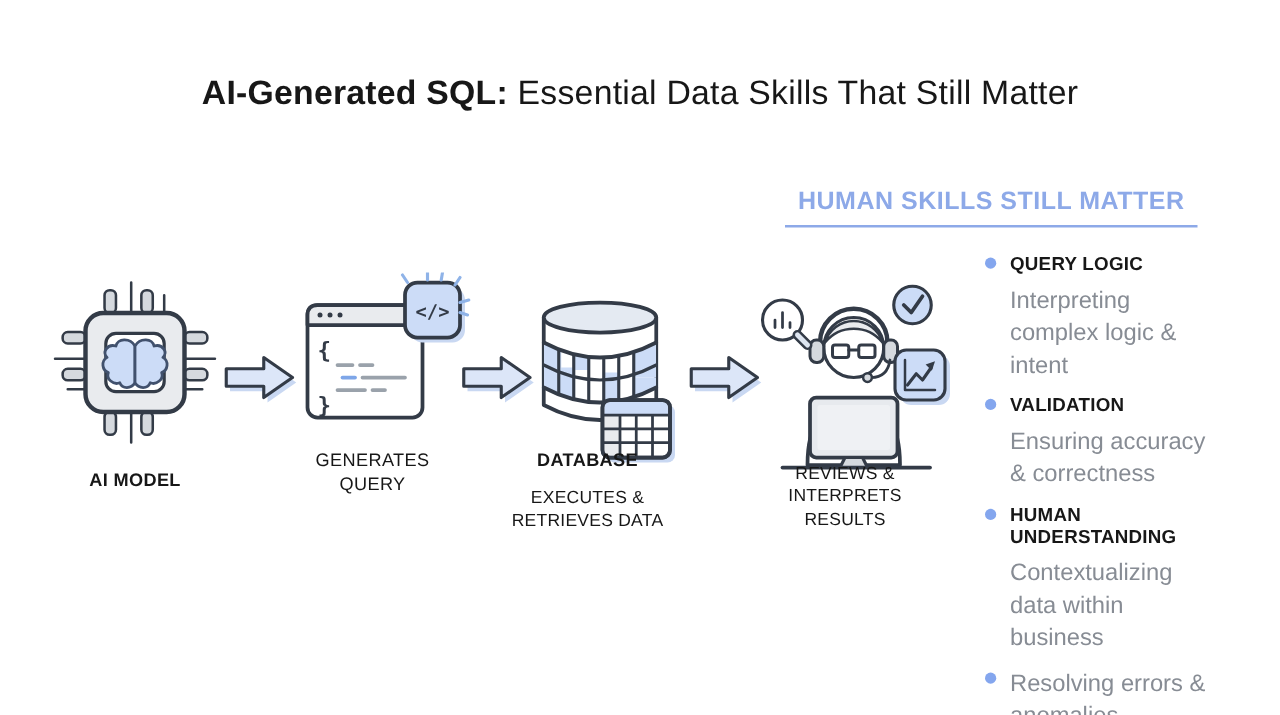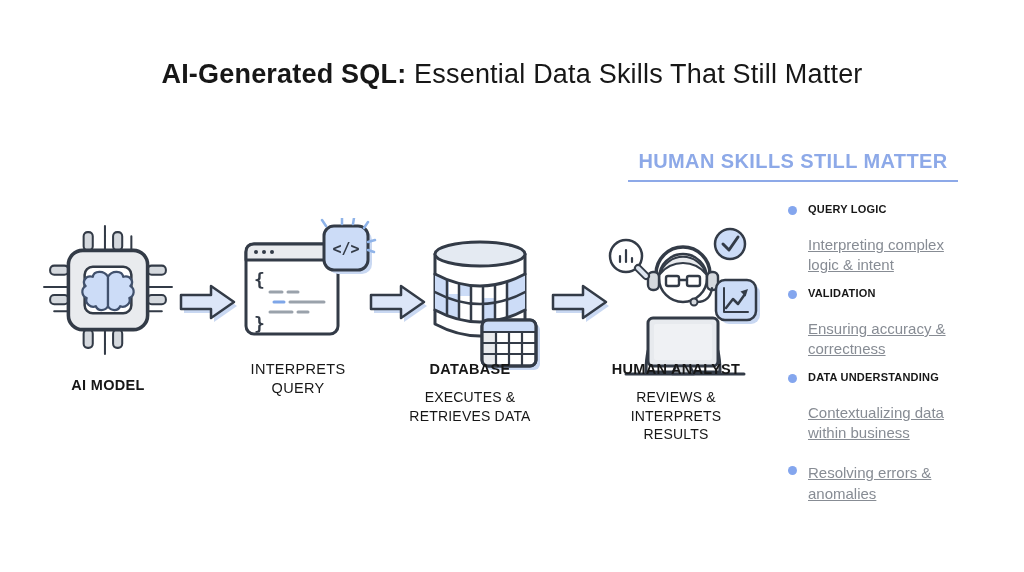--- a/index.html
+++ b/index.html
@@ -45,22 +45,22 @@
     font-size:20px;font-weight:700;letter-spacing:.4px;
     color:var(--accent,#8da9e8);
     padding-bottom:7px;border-bottom:2px solid var(--accent,#8da9e8);
   }
   .skills-list{position:absolute;left:808px;top:203px;width:178px;}
   .skill-item{position:relative;margin-bottom:11px;}
   .skill-bullet{
     position:absolute;left:-20px;top:3px;width:9px;height:9px;border-radius:50%;
     background:var(--bullet,#84a6ee);
   }
-  .skill-title{font-weight:700;font-size:11px;color:var(--heading-text,#171717);letter-spacing:.2px;}
-  .skill-desc{margin-top:20px;font-size:15px;line-height:1.36;color:var(--muted-text,#878c94);width:158px;text-decoration:underline;}
+  .skill-title{font-weight:700;font-size:15px;color:var(--heading-text,#171717);letter-spacing:.2px;}
+  .skill-desc{margin-top:8px;font-size:19px;line-height:1.36;color:var(--muted-text,#878c94);width:158px;}
   
   .sd{stroke:var(--icon-stroke,#333b47);stroke-linecap:round;stroke-linejoin:round;fill:none;}
   .fw{fill:#ffffff;}
   .fb{fill:var(--icon-fill,#ccdcf7);}
   .fg{fill:var(--gray-fill,#e9ebee);}
   .fgd{fill:#d5d9de;}
   .fsh{fill:var(--soft-shadow,#c9d8f2);}
   .fdk{fill:var(--icon-stroke,#333b47);}
   .sb{stroke:var(--sparkle,#8fb3e8);stroke-linecap:round;fill:none;}
   .sgray{stroke:#9aa2ab;stroke-linecap:round;}
@@ -199,47 +199,46 @@
       <path class="sd" stroke-width="2" d="M126 68 V92 H150"></path>
       <path class="sd" stroke-width="2.5" d="M128 88 L135 79 L140 84 L147 74"></path>
       <path class="fdk" d="M150 69 L142.5 71.5 L147.5 76.5 Z"></path>
     </g>
   </svg>
 
   <div class="flow-label lab-ai">
     <div class="main">AI MODEL</div>
   </div>
   <div class="flow-label process lab-query">
-    <div class="main">INTERPRETS QUERY</div>
+    <div class="main">GENERATES QUERY</div>
   </div>
   <div class="flow-label lab-db">
     <div class="main">DATABASE</div>
     <div class="sub">EXECUTES &amp; RETRIEVES DATA</div>
   </div>
   <div class="flow-label lab-analyst">
-    <div class="main">HUMAN ANALYST</div>
     <div class="sub">REVIEWS &amp; INTERPRETS RESULTS</div>
   </div>
 
   <div class="skills-heading">HUMAN SKILLS STILL MATTER</div>
 
   <div class="skills-list">
     <div class="skill-item">
       <span class="skill-bullet"></span>
       <div class="skill-title">QUERY LOGIC</div>
       <div class="skill-desc">Interpreting complex logic &amp; intent</div>
     </div>
     <div class="skill-item">
       <span class="skill-bullet"></span>
       <div class="skill-title">VALIDATION</div>
       <div class="skill-desc">Ensuring accuracy &amp; correctness</div>
     </div>
     <div class="skill-item">
       <span class="skill-bullet"></span>
-      <div class="skill-title">DATA UNDERSTANDING</div>
+      <div class="skill-title">HUMAN UNDERSTANDING</div>
       <div class="skill-desc">Contextualizing data within business</div>
     </div>
     <div class="skill-item">
       <span class="skill-bullet"></span>
       <div class="skill-desc">Resolving errors &amp; anomalies</div>
     </div>
   </div>
 
 </div>
 

